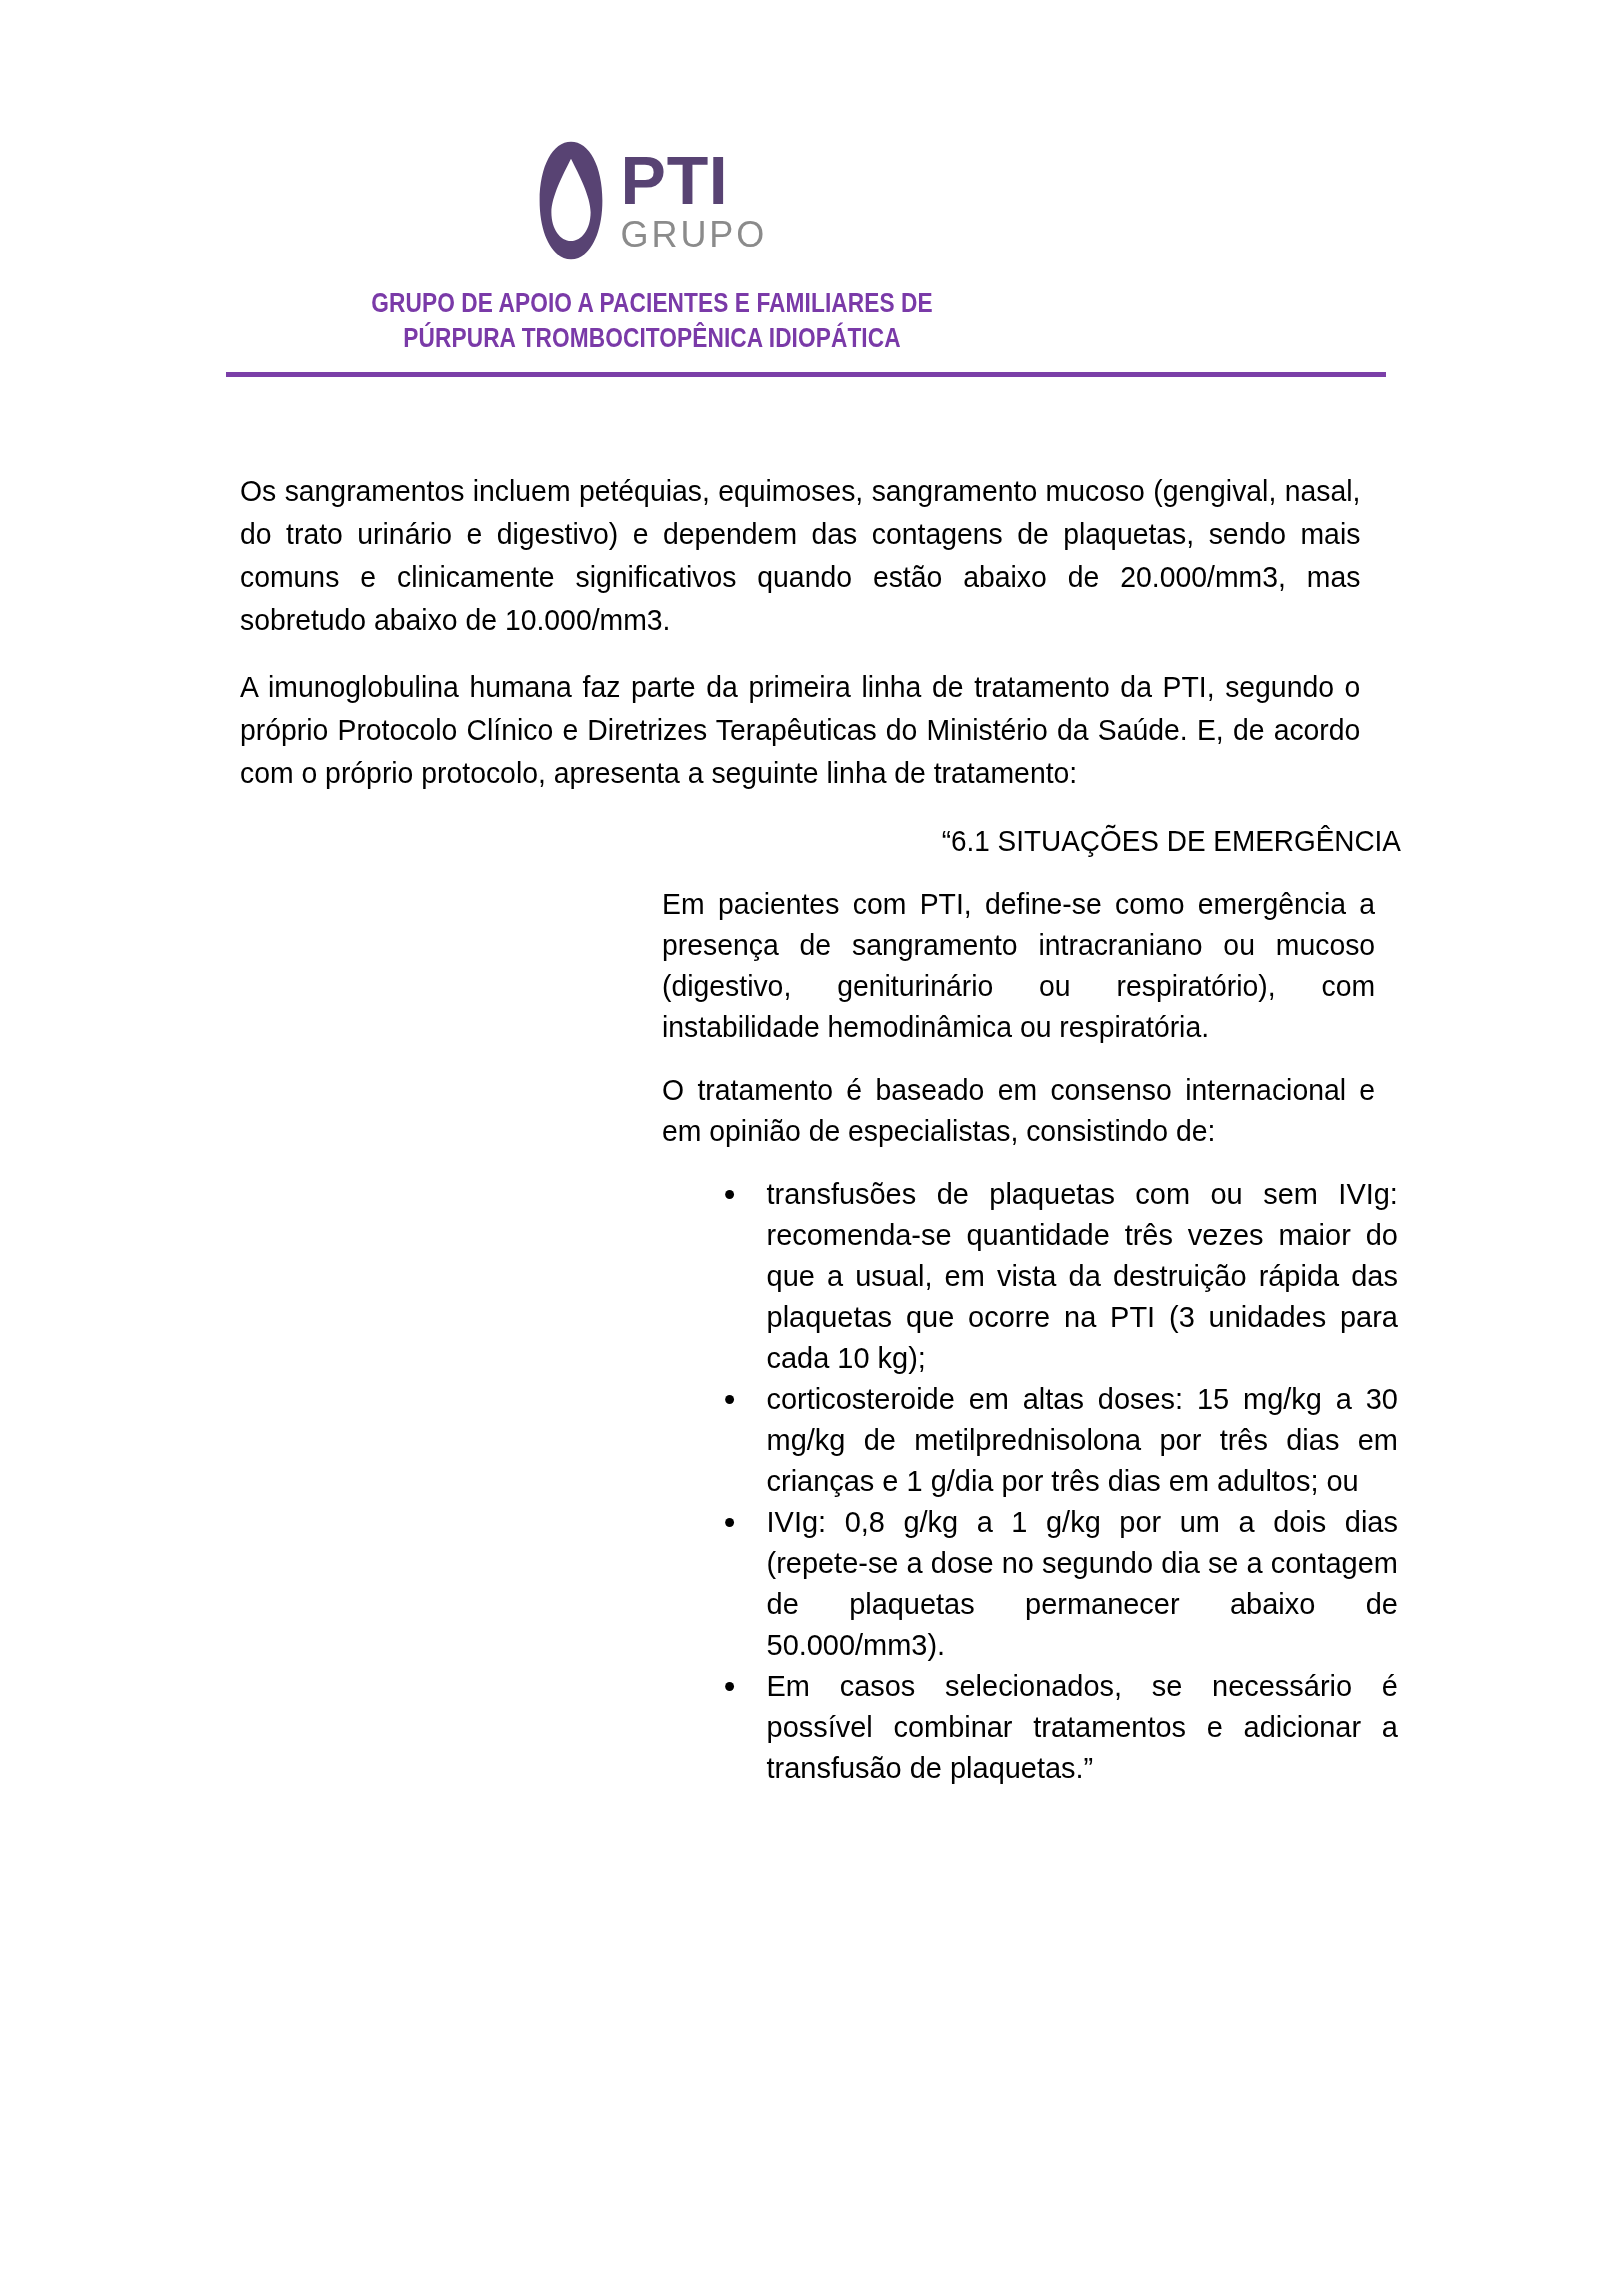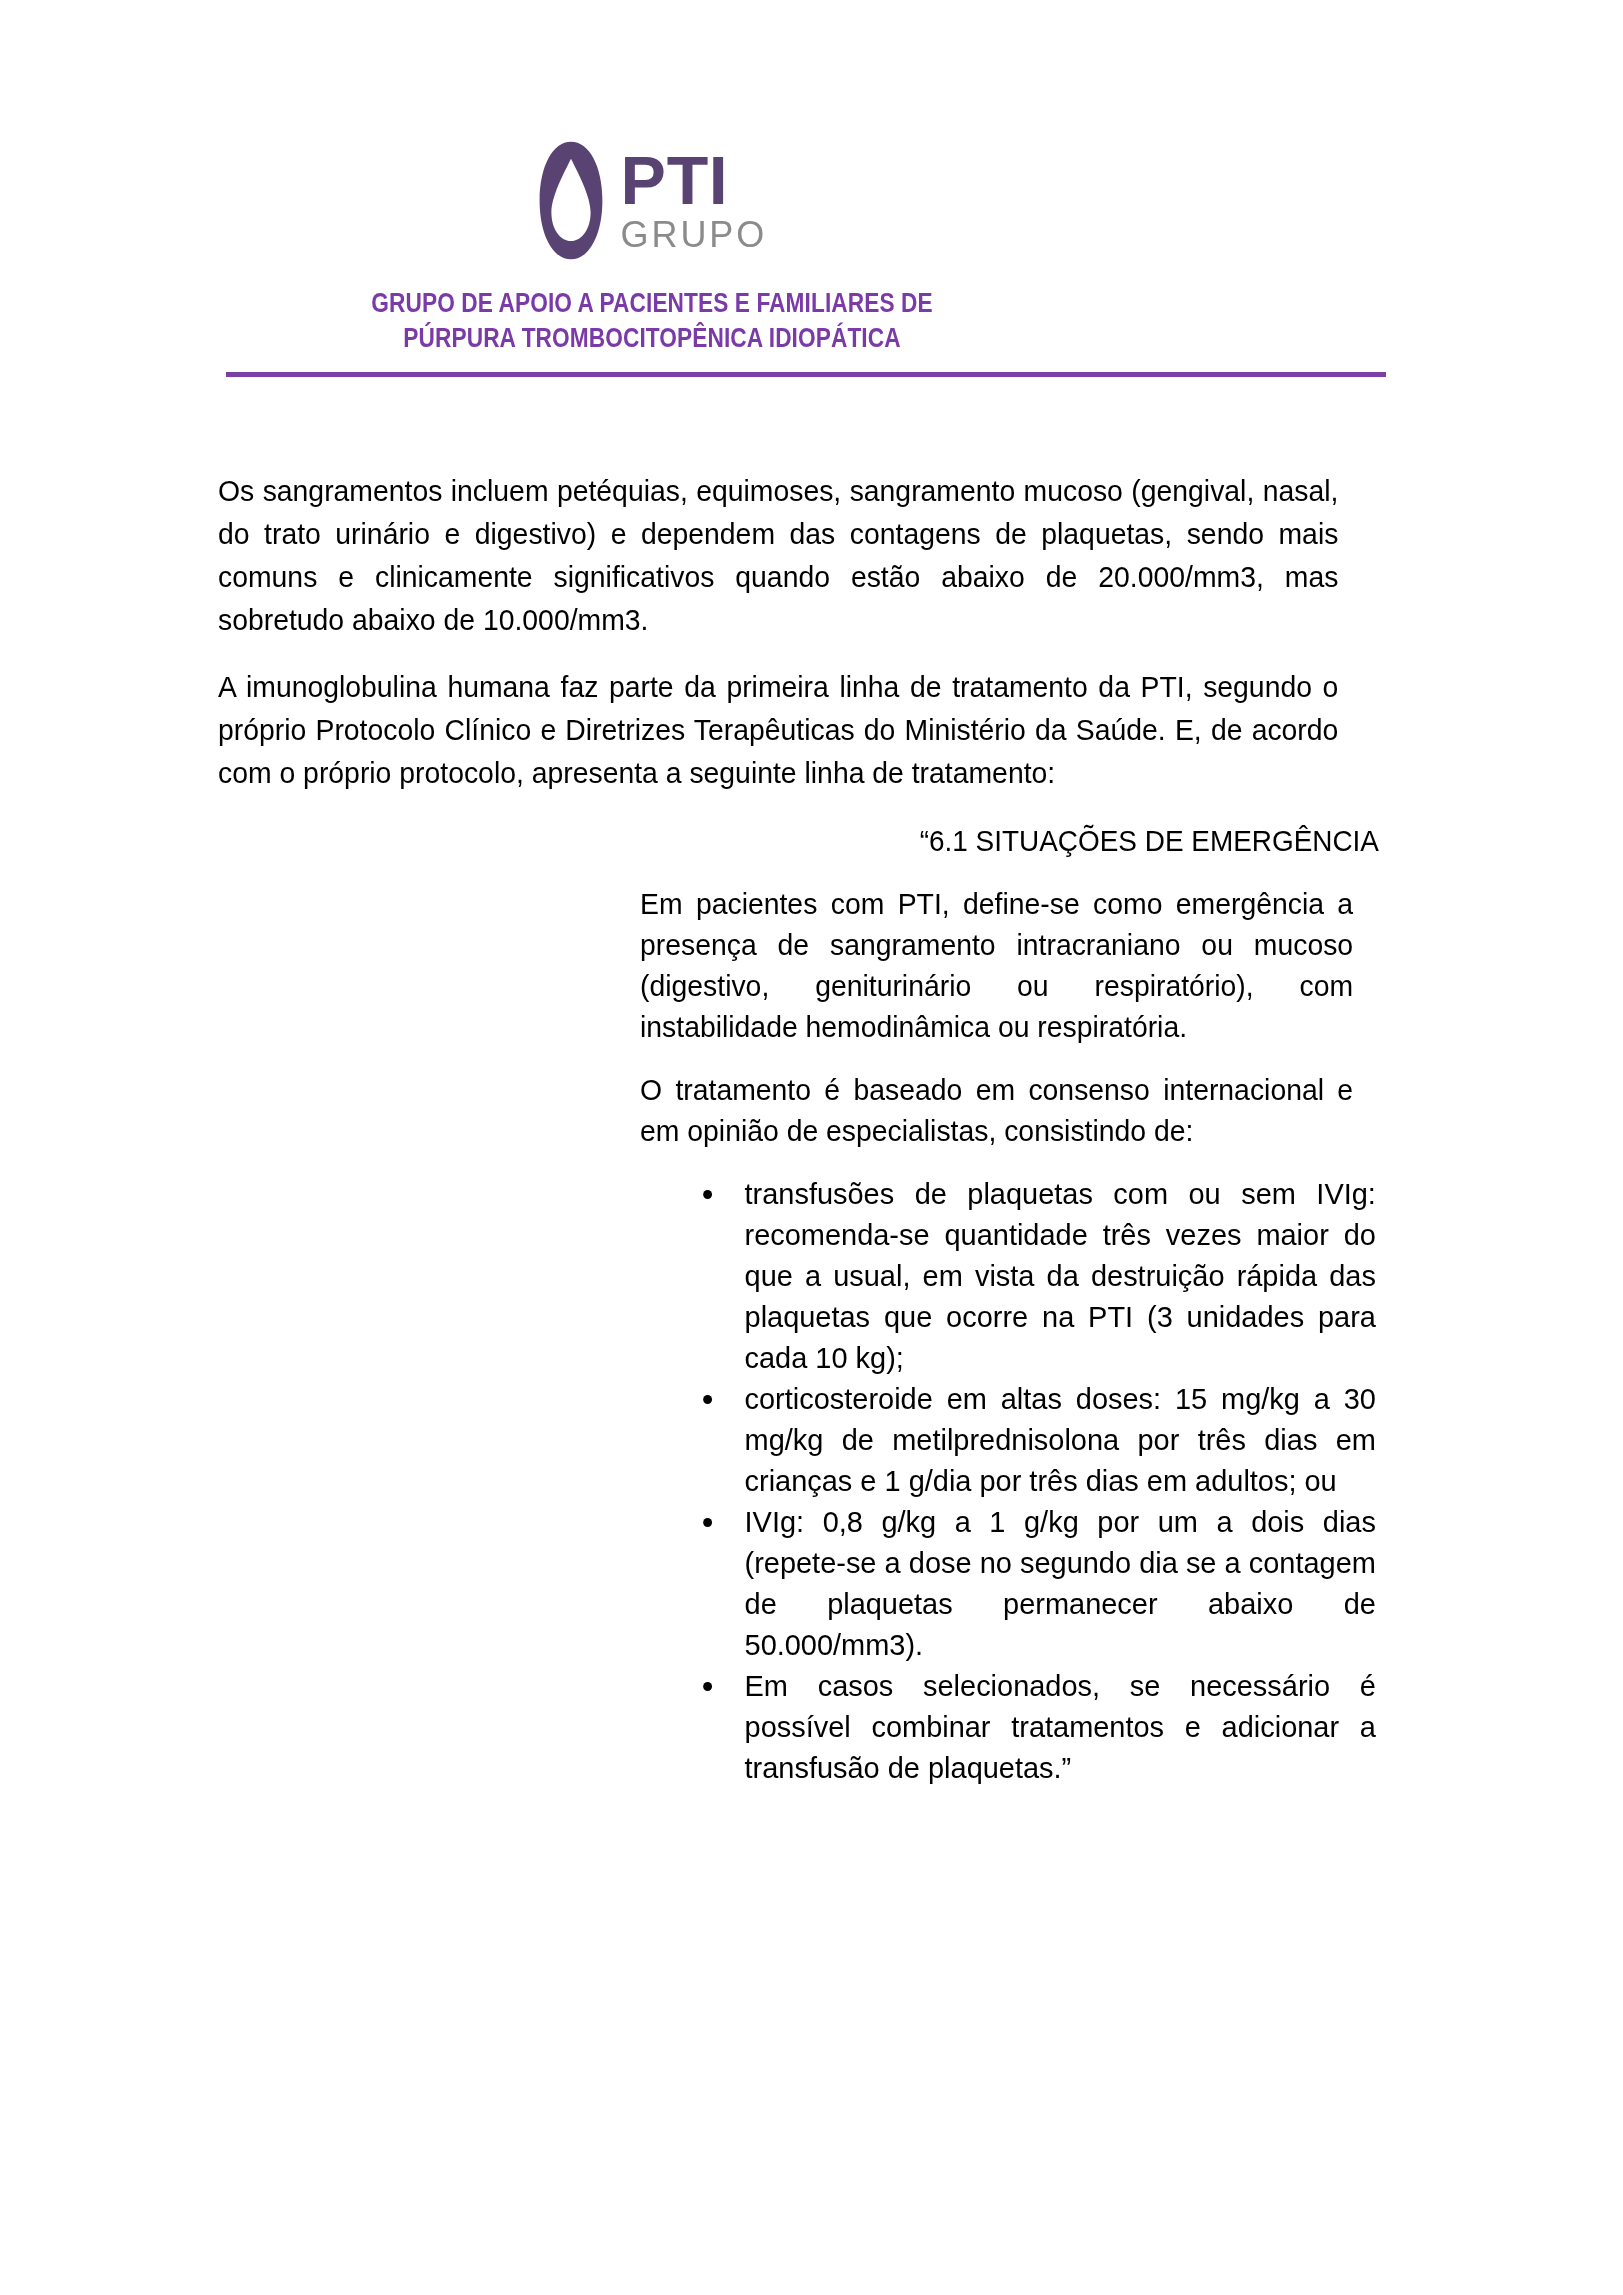--- a/index.html
+++ b/index.html
@@ -94,21 +94,21 @@
     left: 226px;
     top: 372px;
     width: 1160px;
     height: 4.6px;
     background: #7b3fa8;
   }
 
   
   .content {
     position: absolute;
-    left: 218px;
+    left: 240px;
     top: 469px;
     width: 1161px;
   }
 
   .para {
     font-family: "Liberation Sans", sans-serif;
     font-size: 29.4px;
     line-height: 43px;
     text-align: justify;
     text-justify: inter-word;

